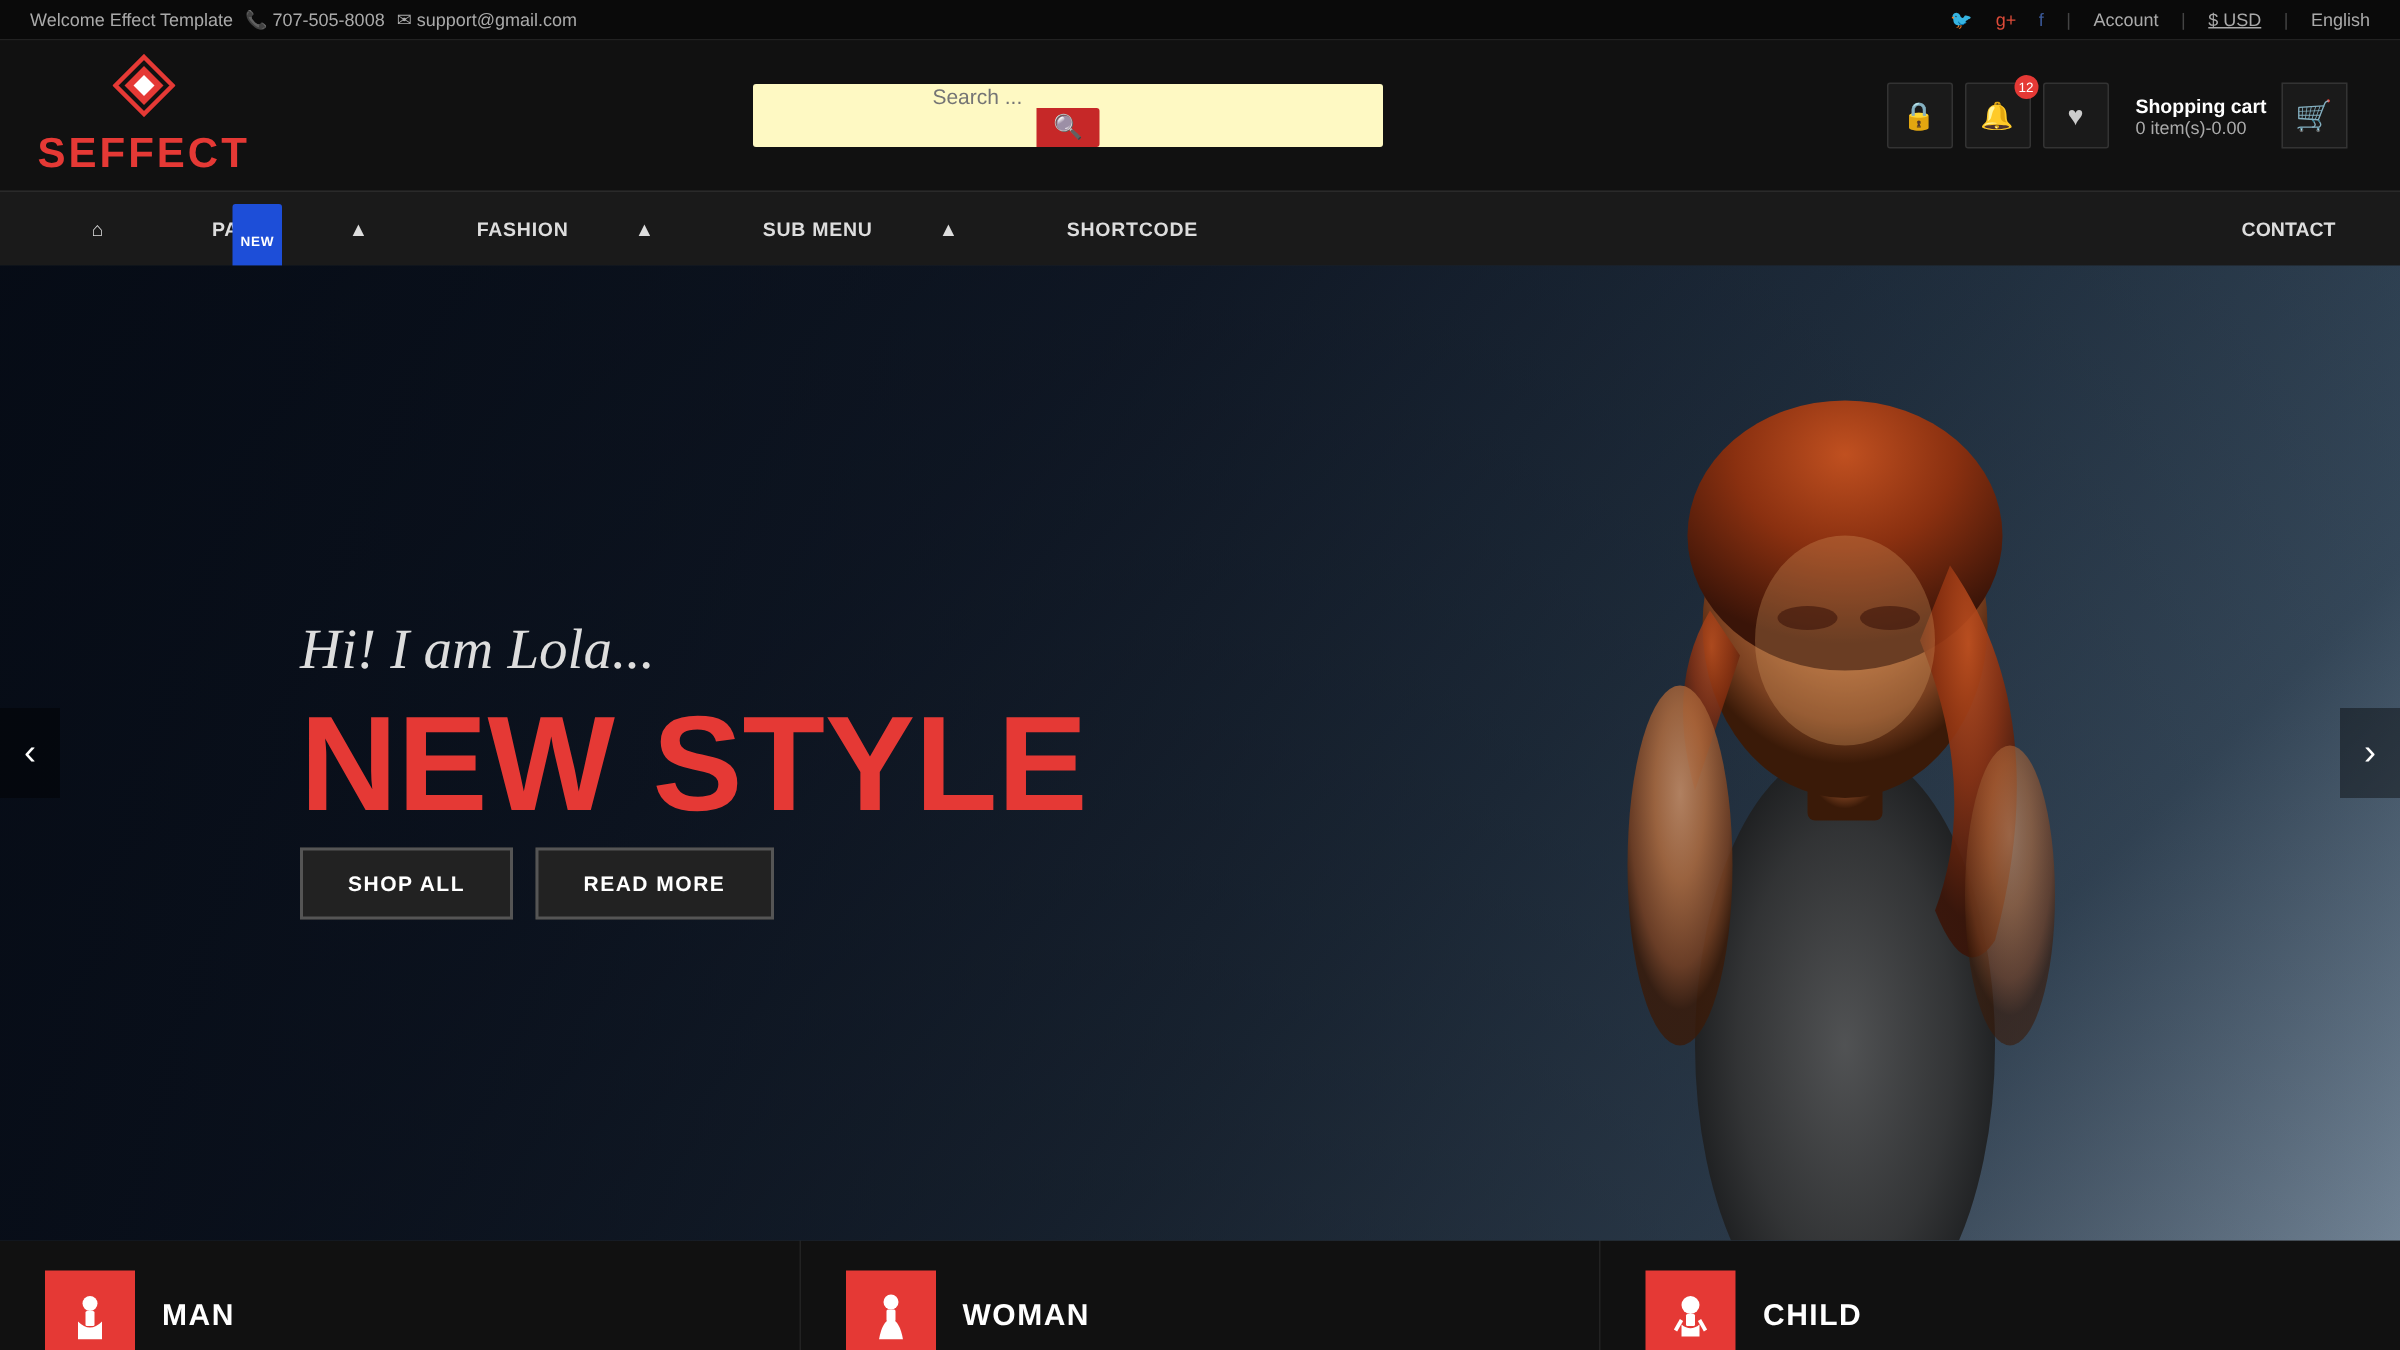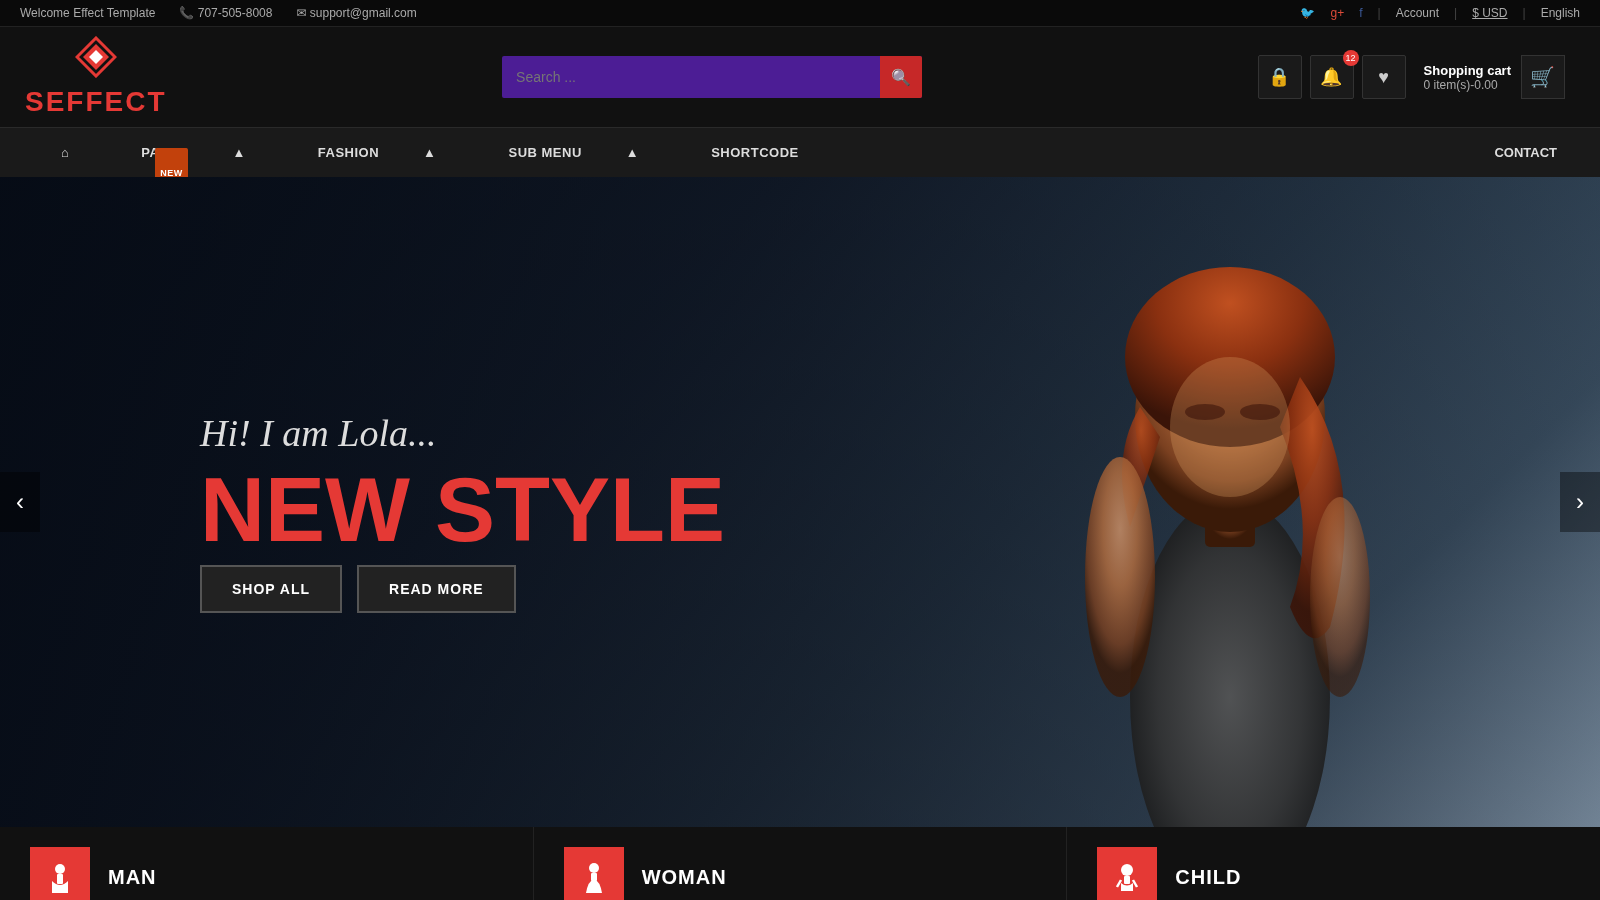--- a/index.html
+++ b/index.html
@@ -9,21 +9,21 @@
     .top-bar {
       background: #0a0a0a;
       display: flex;
       justify-content: space-between;
       align-items: center;
       padding: 6px 20px;
       font-size: 12px;
       color: #aaa;
       border-bottom: 1px solid #222;
     }
-    .top-bar-left { display: flex; align-items: center; gap: 24px; }
+    .top-bar-left { display: flex; align-items: center; gap: 8px; }
     .top-bar-right { display: flex; align-items: center; gap: 15px; }
     .tw-icon { color: #1da1f2; }
     .gp-icon { color: #dd4b39; }
     .fb-icon { color: #3b5998; }
     .top-bar-right .sep { color: #444; }
 
     
     .header {
       background: #111;
       display: flex;
@@ -47,24 +47,25 @@
       font-size: 28px;
       font-weight: bold;
       color: #fff;
       letter-spacing: 2px;
     }
     .logo-text span { color: #e53935; }
 
     .search-bar {
       display: flex;
       align-items: center;
-      background: #4c1d95;
+      background: #fef9c3;
       border-radius: 2px;
       width: 420px;
       height: 42px;
+      flex-direction: column;
     }
     .search-bar input {
       flex: 1;
       border: none;
       outline: none;
       padding: 0 14px;
       font-size: 14px;
       color: #888;
       background: transparent;
       height: 100%;
@@ -164,23 +165,23 @@
       font-size: 13px;
       font-weight: 600;
       text-transform: uppercase;
       letter-spacing: 0.5px;
       cursor: pointer;
     }
     .home-icon { font-size: 18px; }
     .nav-item { position: relative; }
     .nav-item .new-badge {
       position: absolute;
-      top: 20px;
+      top: 8px;
       left: 50px;
-      background: #c2410c;
+      background: #1d4ed8;
       color: #fff;
       font-size: 9px;
       padding: 1px 5px;
       border-radius: 2px;
       text-transform: uppercase;
       font-weight: bold;
     }
     .nav-right { margin-left: auto; }
     .nav-right a {
       color: #ddd;

